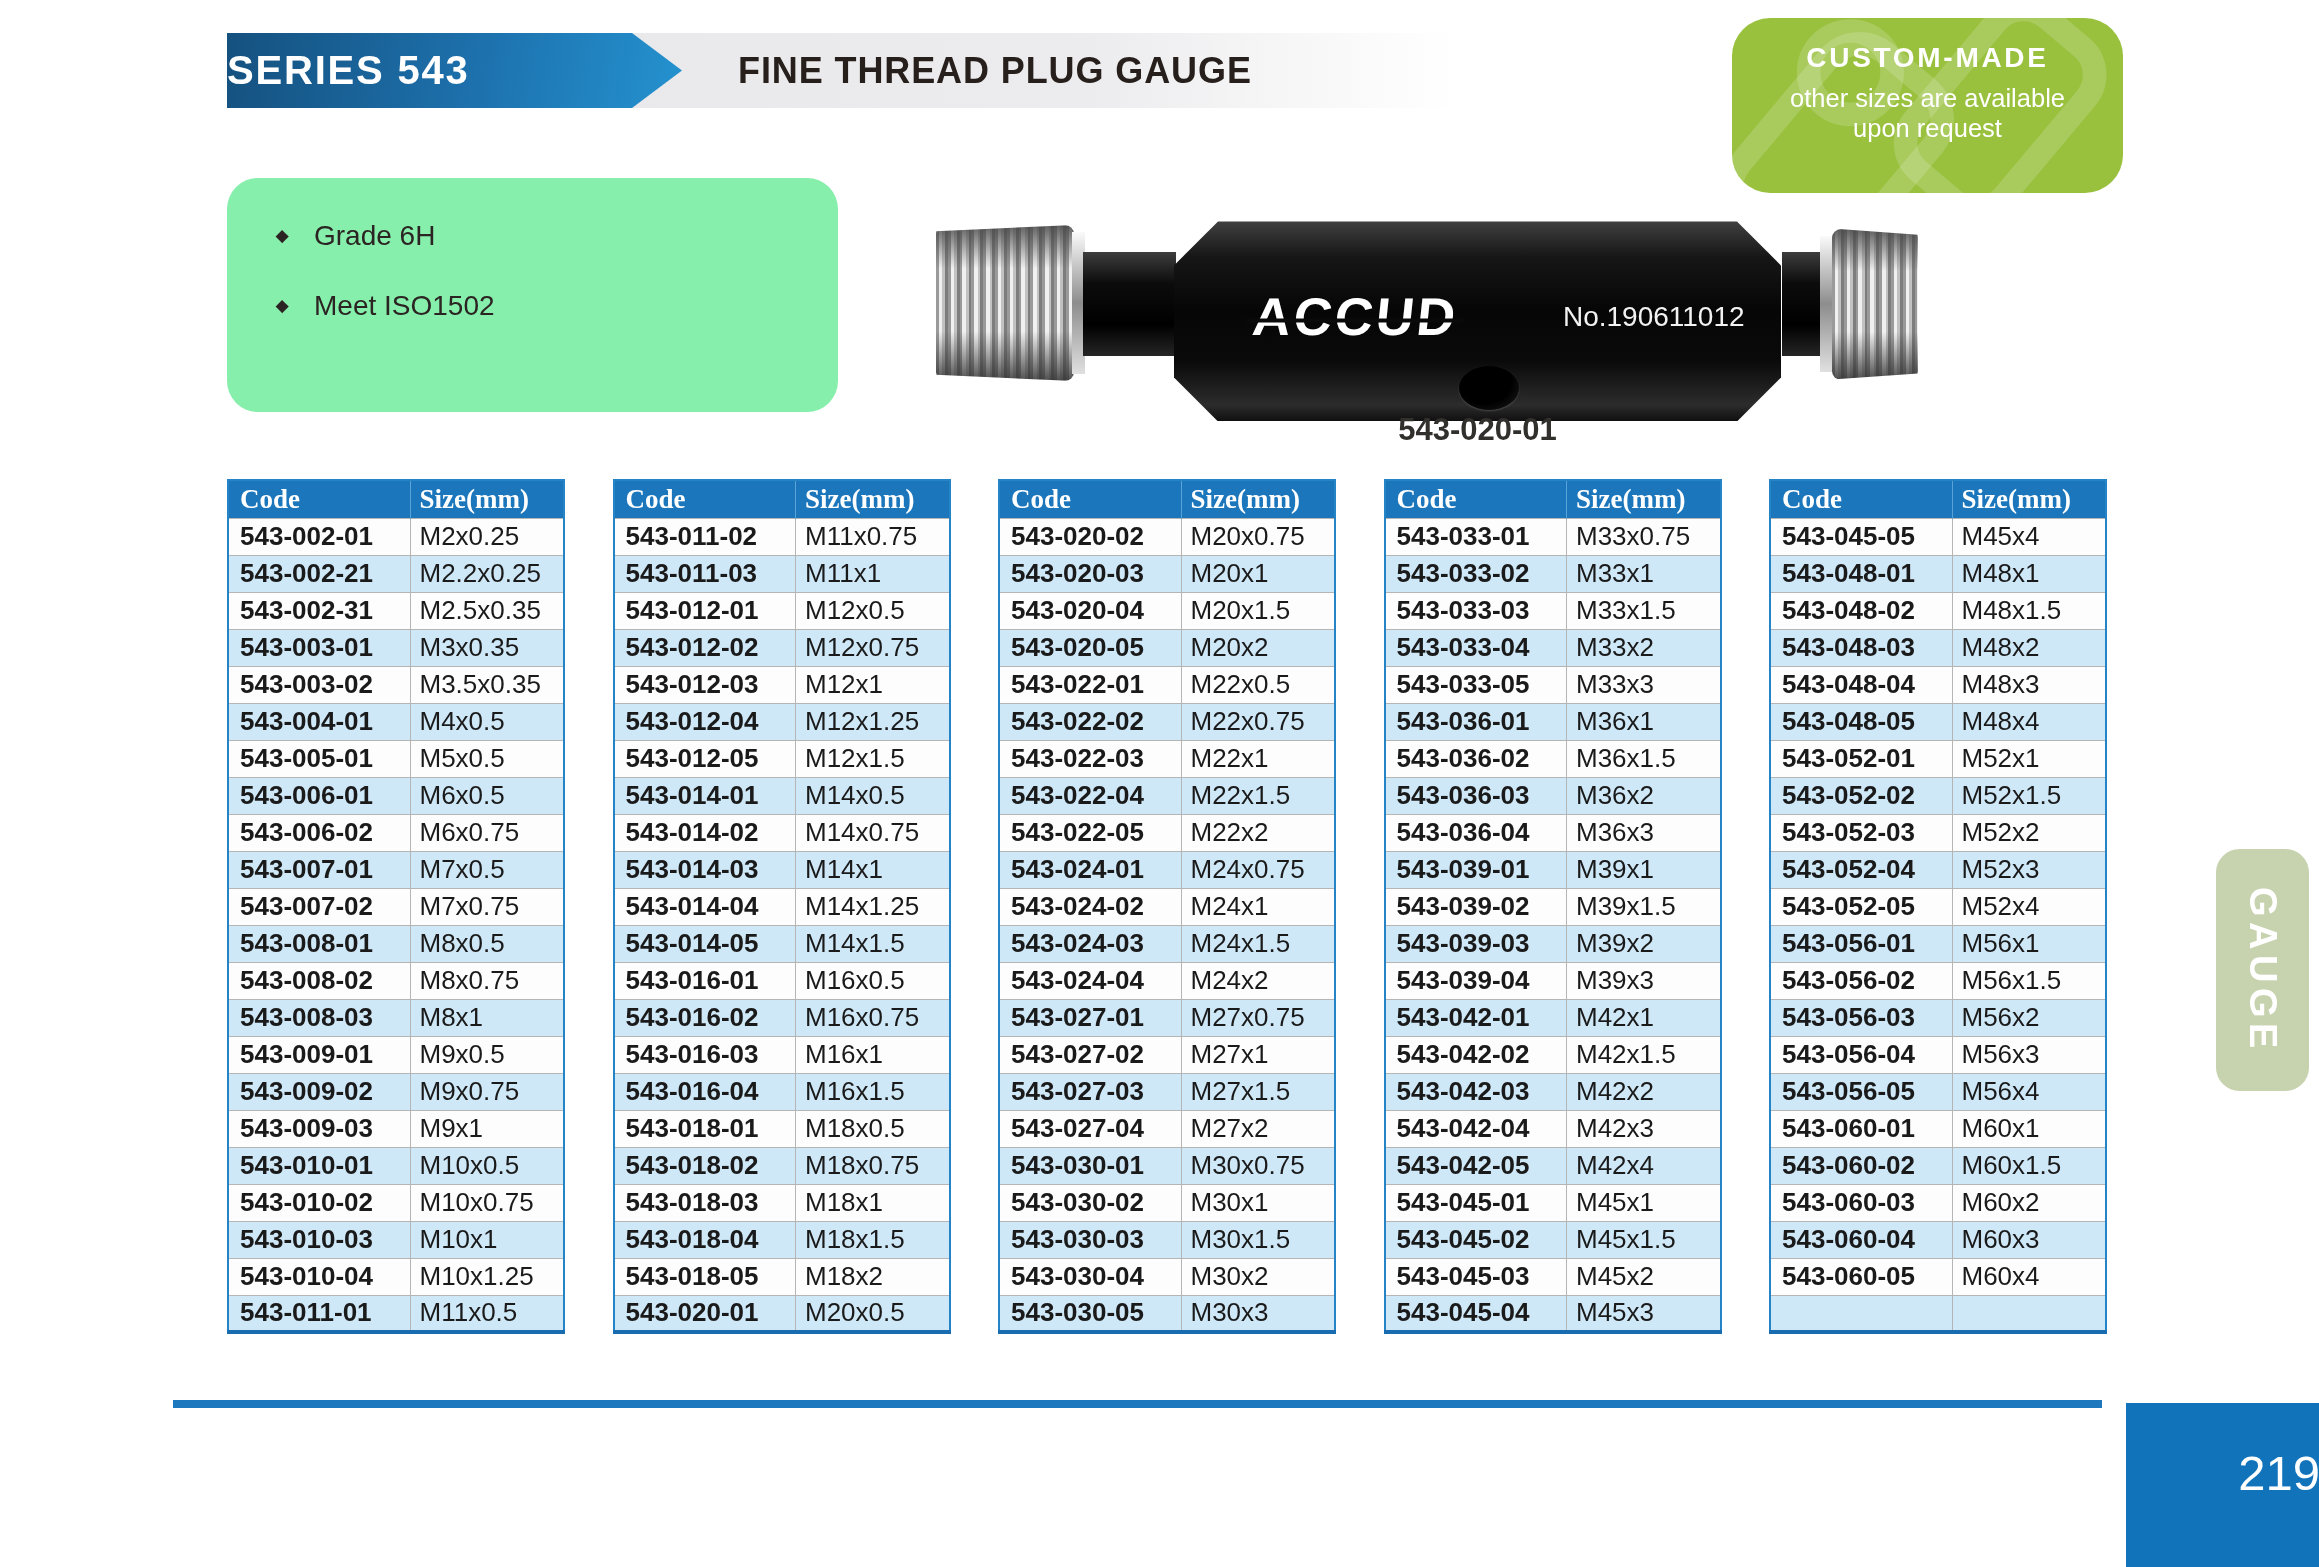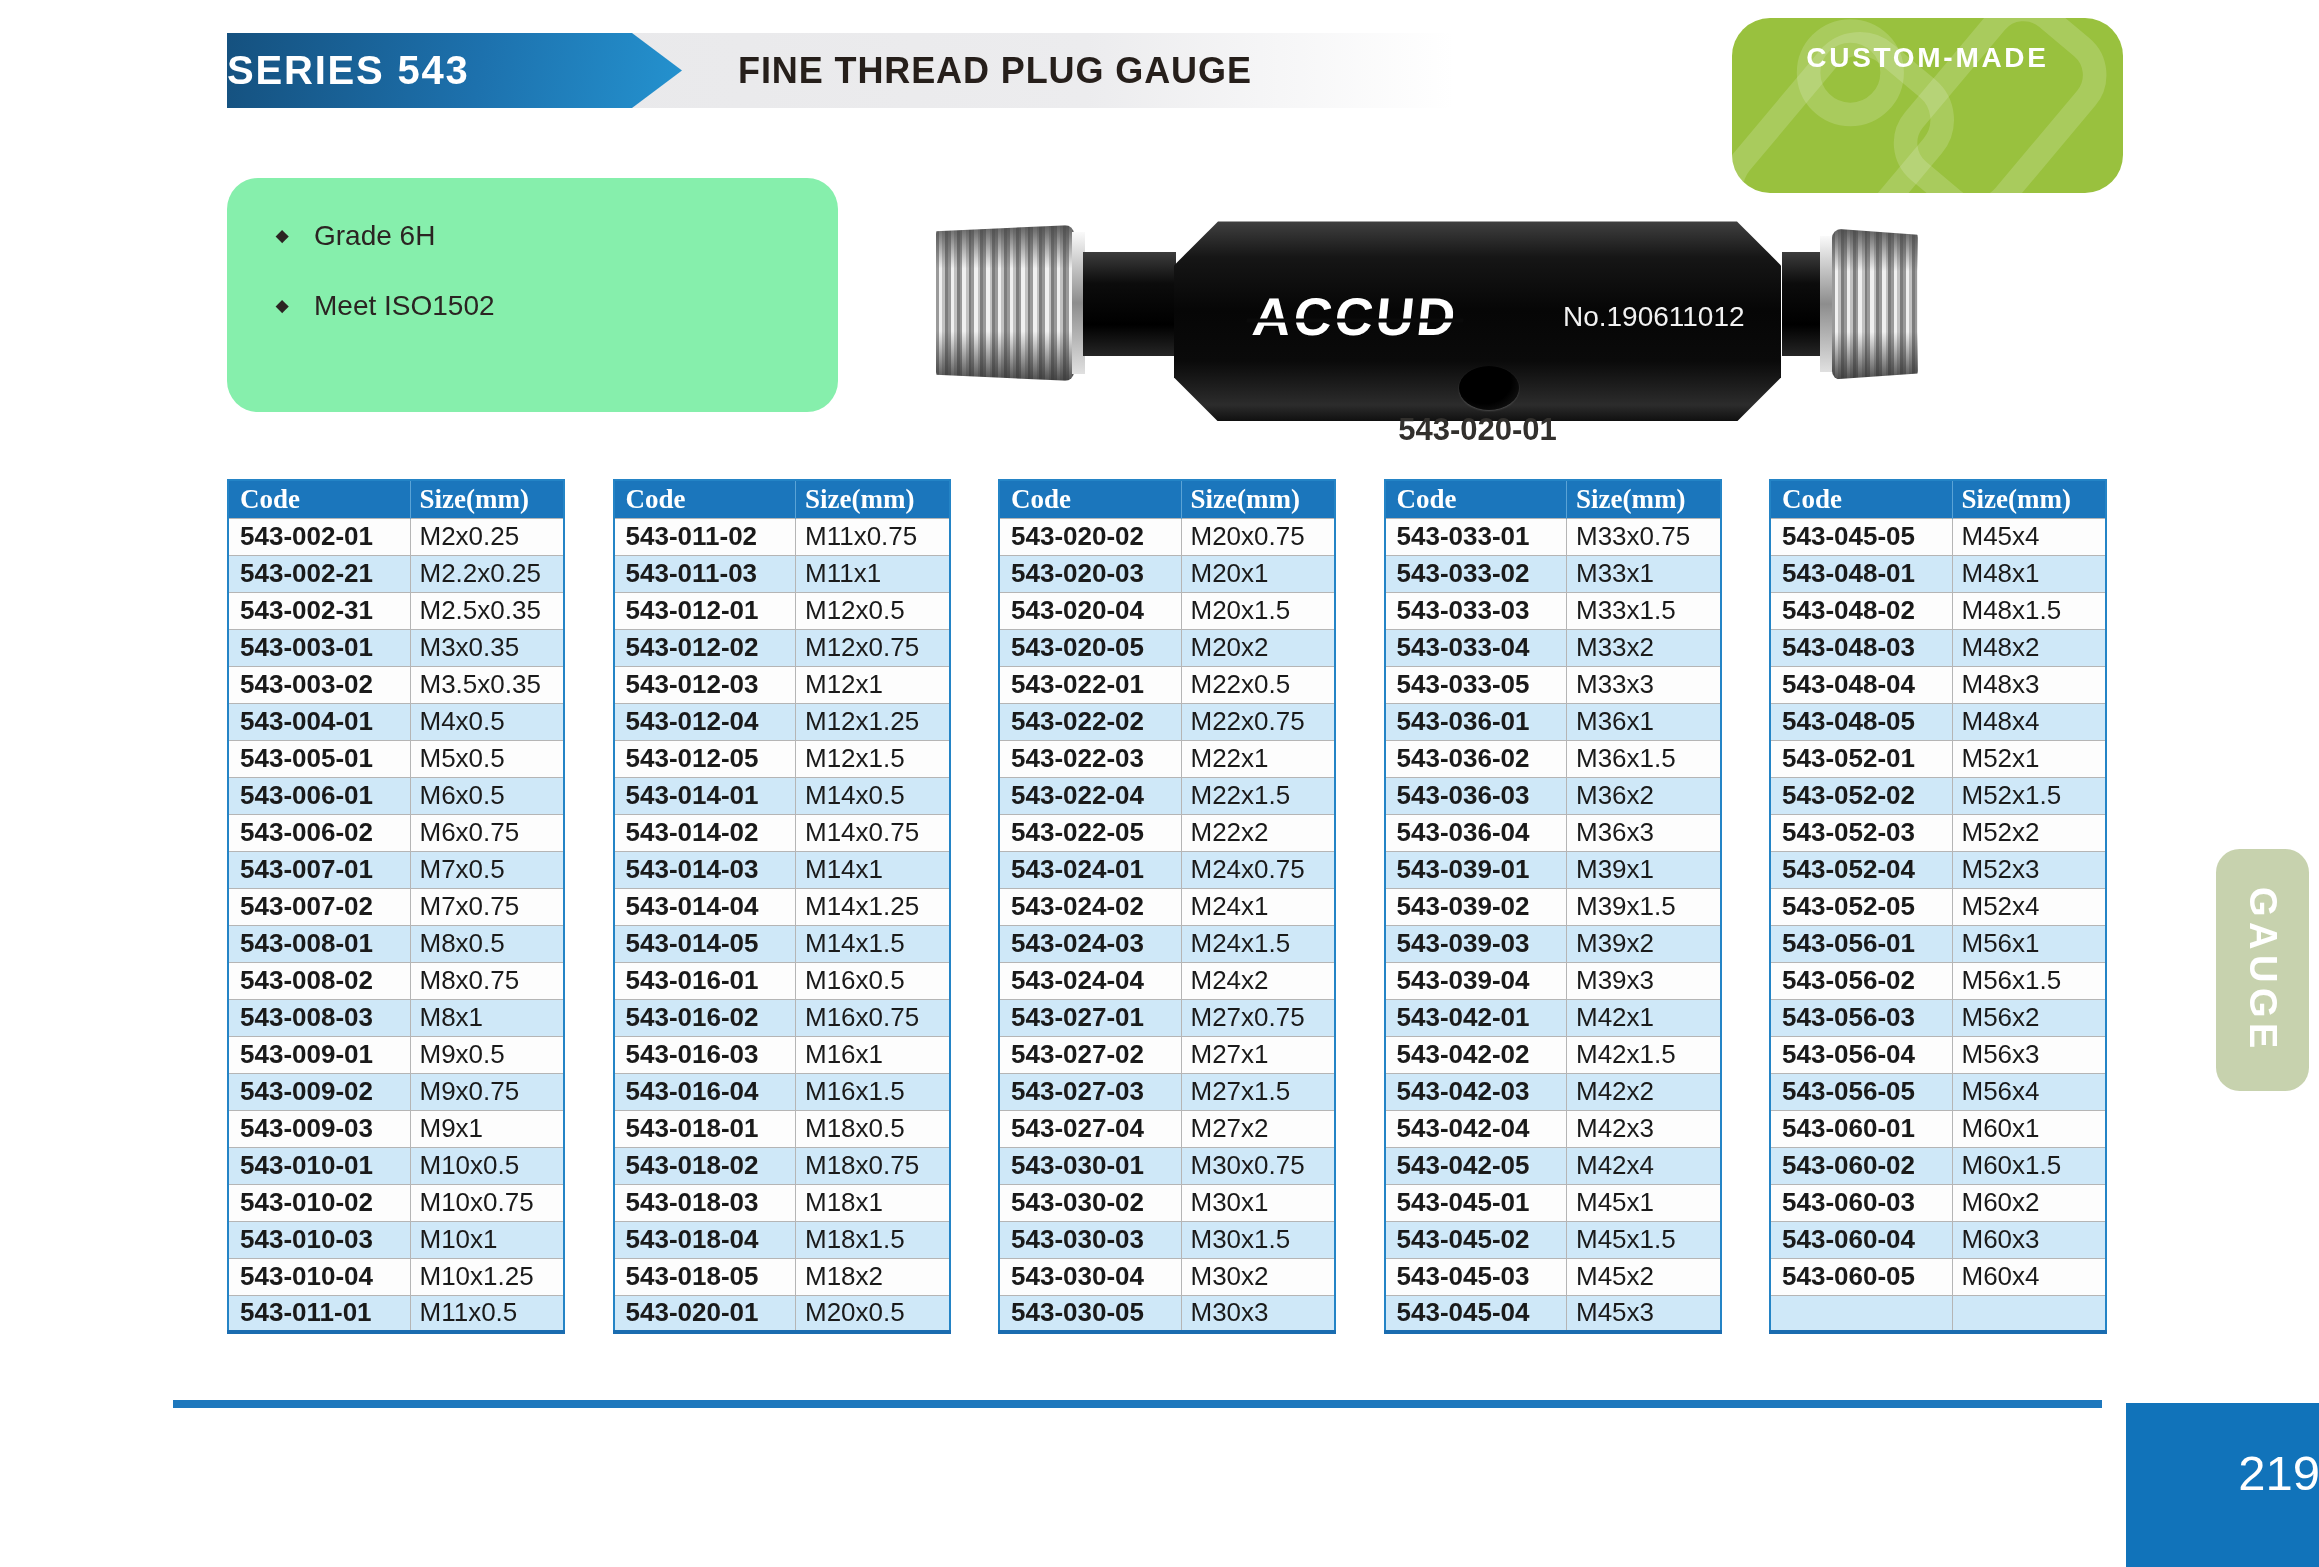--- a/index.html
+++ b/index.html
@@ -94,20 +94,21 @@
 
   <div class="badge">
     <svg width="427" height="236" viewBox="0 0 470 260">
       <g fill="none" stroke="#ffffff" stroke-opacity="0.16" stroke-width="26">
         <rect x="60" y="60" width="150" height="240" rx="45" transform="rotate(40 135 180)"></rect>
         <rect x="250" y="20" width="130" height="220" rx="40" transform="rotate(40 315 130)"></rect>
         <circle cx="150" cy="90" r="46"></circle>
       </g>
     </svg>
     <div class="badge-title">CUSTOM-MADE</div>
+    <div class="badge-sub">other sizes are available upon request</div>
   </div>
 
   <div class="features">
     <ul>
       <li>Grade 6H</li>
       <li>Meet ISO1502</li>
     </ul>
   </div>
 
   <div class="product">

